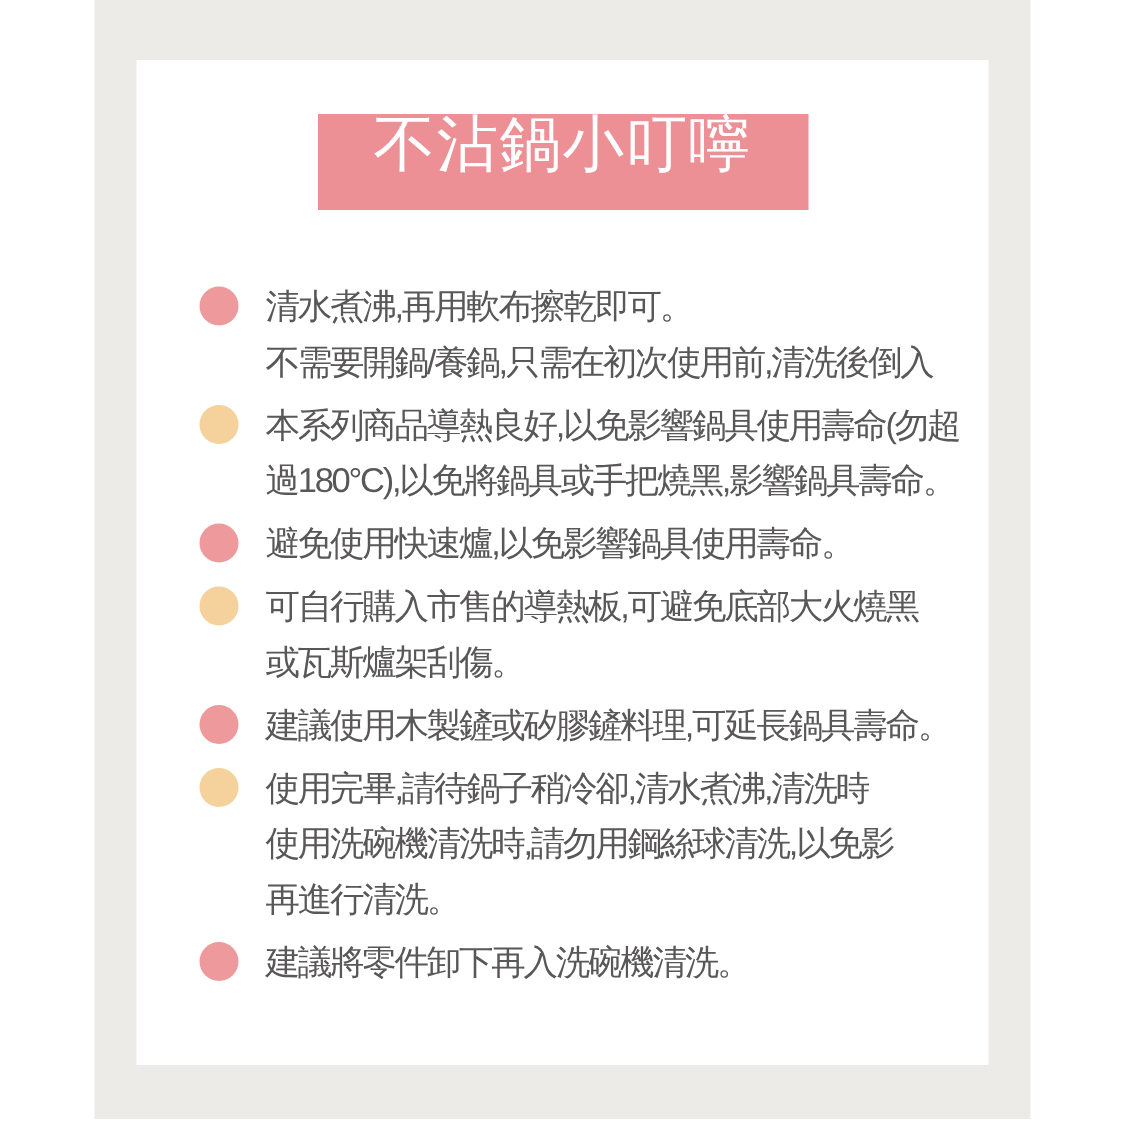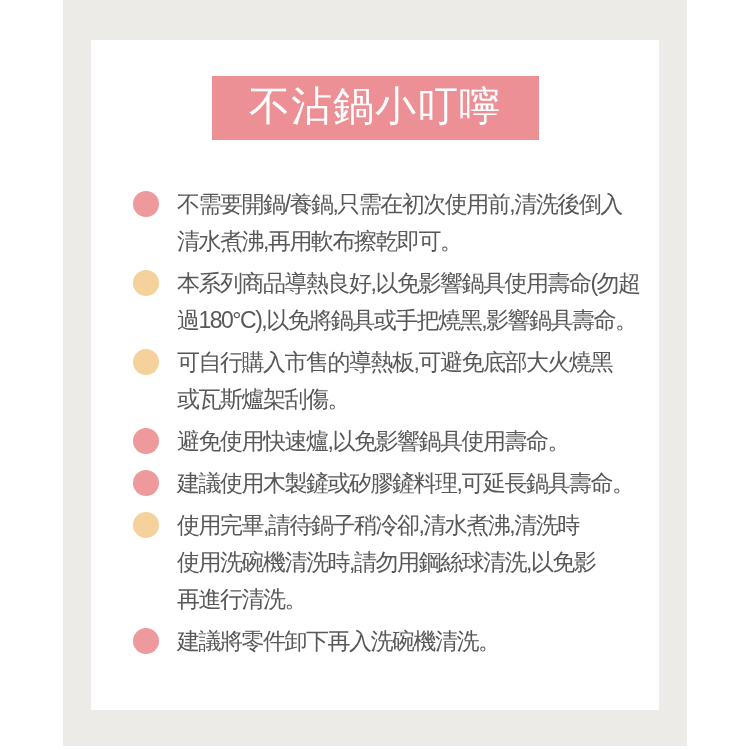--- a/index.html
+++ b/index.html
@@ -26,21 +26,20 @@
     border-color: #ecebe7;
     border-width: 40px 28px 36px 28px;
     background: #ffffff;
   }
   .banner {
     width: 327px;
     height: 64px;
     margin: 36px auto 0 auto;
     background: #ec9095;
     display: flex;
-    align-items: center;
     justify-content: center;
   }
   .banner-title {
     font-family: "DejaVu Serif", "Liberation Serif", serif;
     font-size: 41px;
     line-height: 1;
     color: #ffffff;
     letter-spacing: 1px;
     white-space: nowrap;
     padding-bottom: 4px;
@@ -80,45 +79,45 @@
 
     <div class="banner" style="background-color: rgb(236, 144, 149);">
       <div class="banner-title">不沾鍋小叮嚀</div>
     </div>
 
     <div class="tips">
 
       <div class="tip">
         <span class="dot" style="background-color: rgb(238, 154, 157);"></span>
         <div class="tip-text">
+          <div class="tip-line">清水煮沸,再用軟布擦乾即可。</div>
           <div class="tip-line">不需要開鍋/養鍋,只需在初次使用前,清洗後倒入</div>
-          <div class="tip-line">清水煮沸,再用軟布擦乾即可。</div>
         </div>
       </div>
 
       <div class="tip">
         <span class="dot" style="background-color: rgb(245, 209, 155);"></span>
         <div class="tip-text">
           <div class="tip-line">本系列商品導熱良好,以免影響鍋具使用壽命(勿超</div>
           <div class="tip-line">過180°C),以免將鍋具或手把燒黑,影響鍋具壽命。</div>
         </div>
       </div>
 
       <div class="tip">
+        <span class="dot" style="background-color: rgb(238, 154, 157);"></span>
+        <div class="tip-text">
+          <div class="tip-line">避免使用快速爐,以免影響鍋具使用壽命。</div>
+        </div>
+      </div>
+
+      <div class="tip">
         <span class="dot" style="background-color: rgb(245, 209, 155);"></span>
         <div class="tip-text">
           <div class="tip-line">可自行購入市售的導熱板,可避免底部大火燒黑</div>
           <div class="tip-line">或瓦斯爐架刮傷。</div>
-        </div>
-      </div>
-
-      <div class="tip">
-        <span class="dot" style="background-color: rgb(238, 154, 157);"></span>
-        <div class="tip-text">
-          <div class="tip-line">避免使用快速爐,以免影響鍋具使用壽命。</div>
         </div>
       </div>
 
       <div class="tip">
         <span class="dot" style="background-color: rgb(238, 154, 157);"></span>
         <div class="tip-text">
           <div class="tip-line">建議使用木製鏟或矽膠鏟料理,可延長鍋具壽命。</div>
         </div>
       </div>
 

